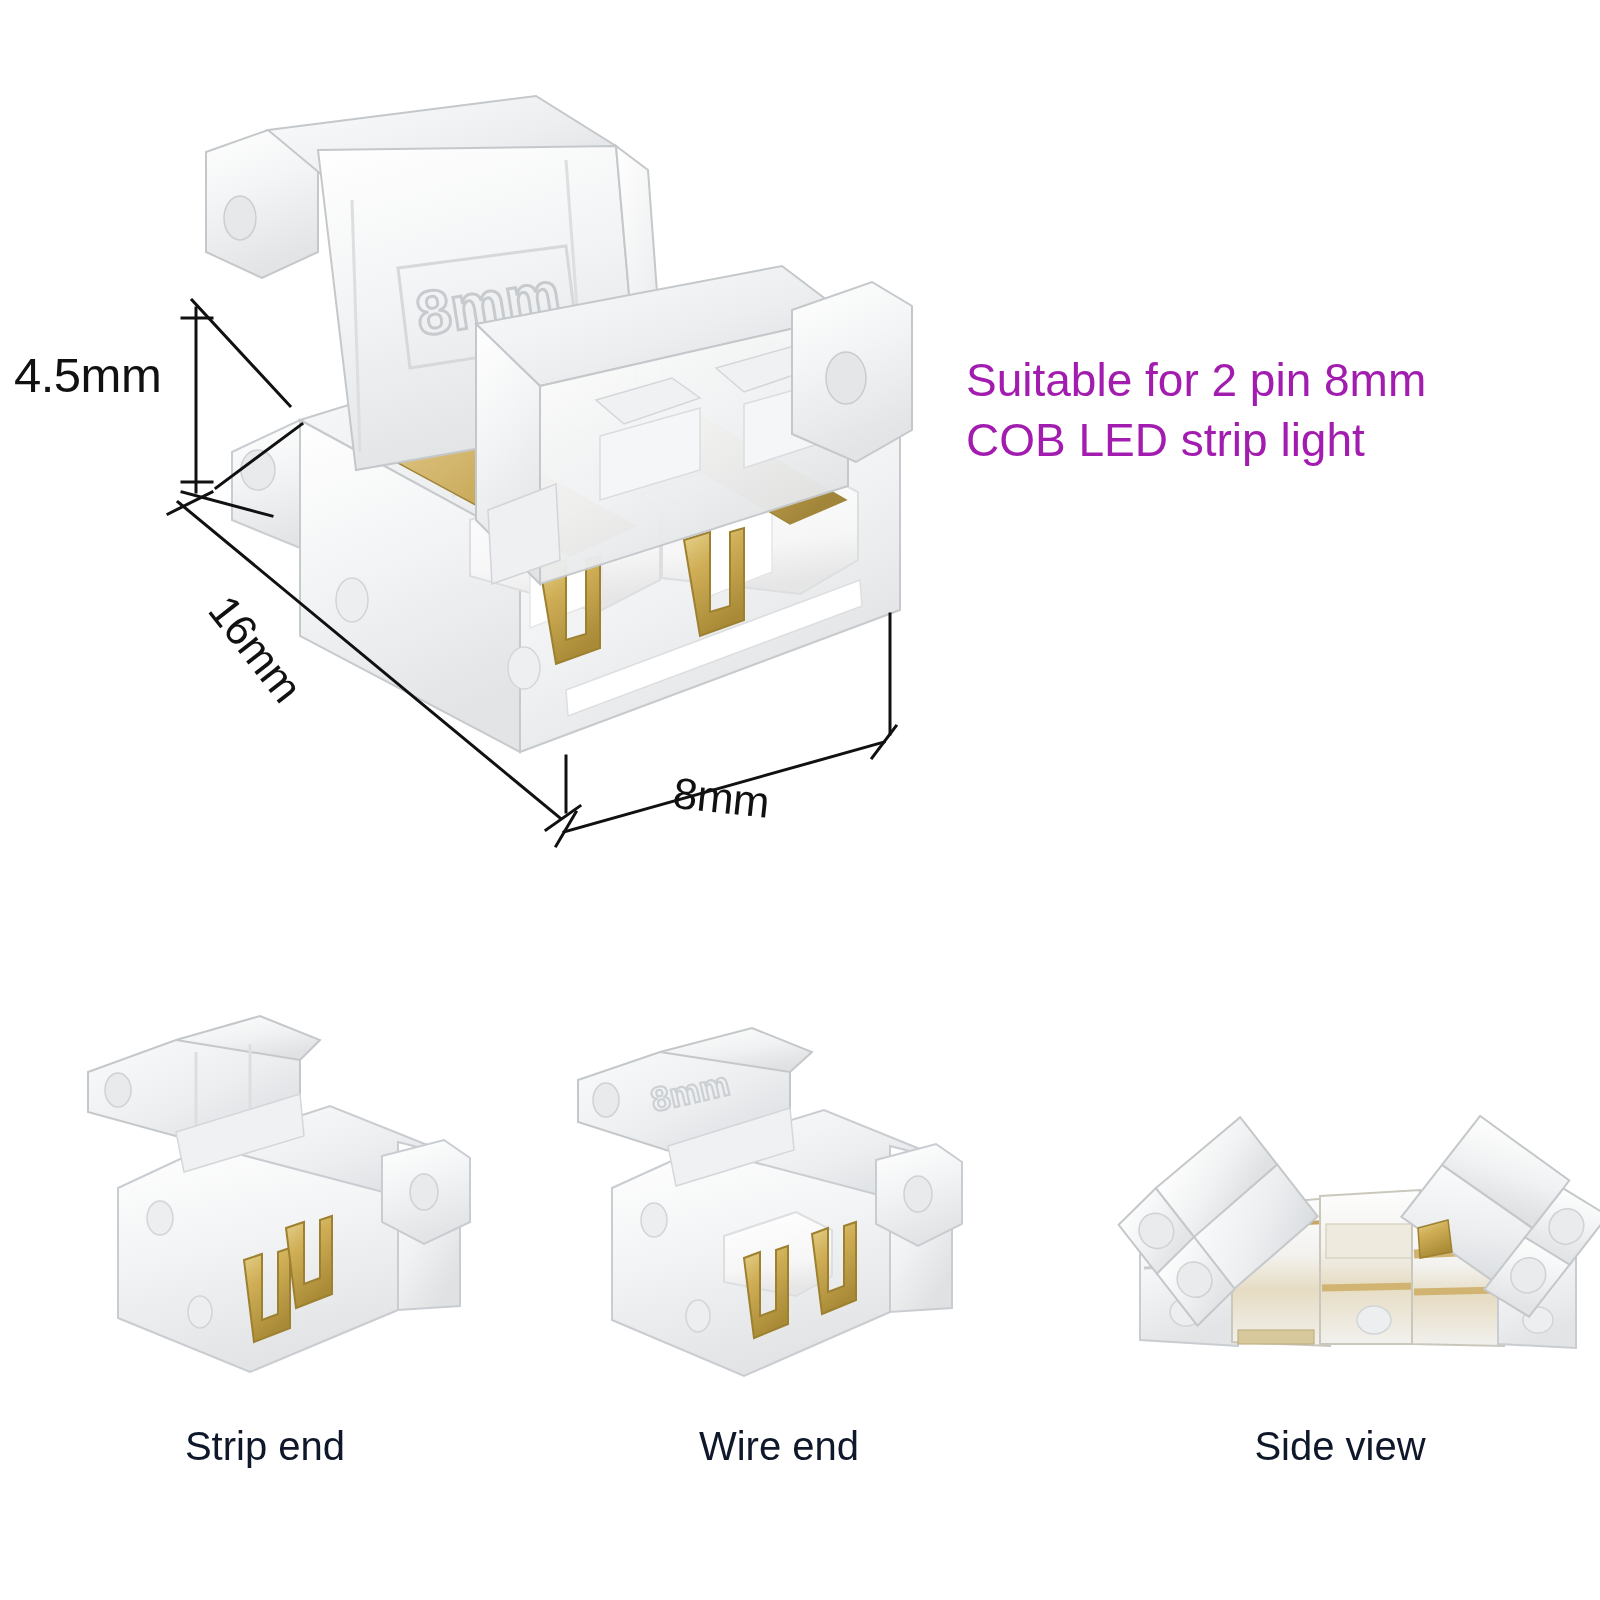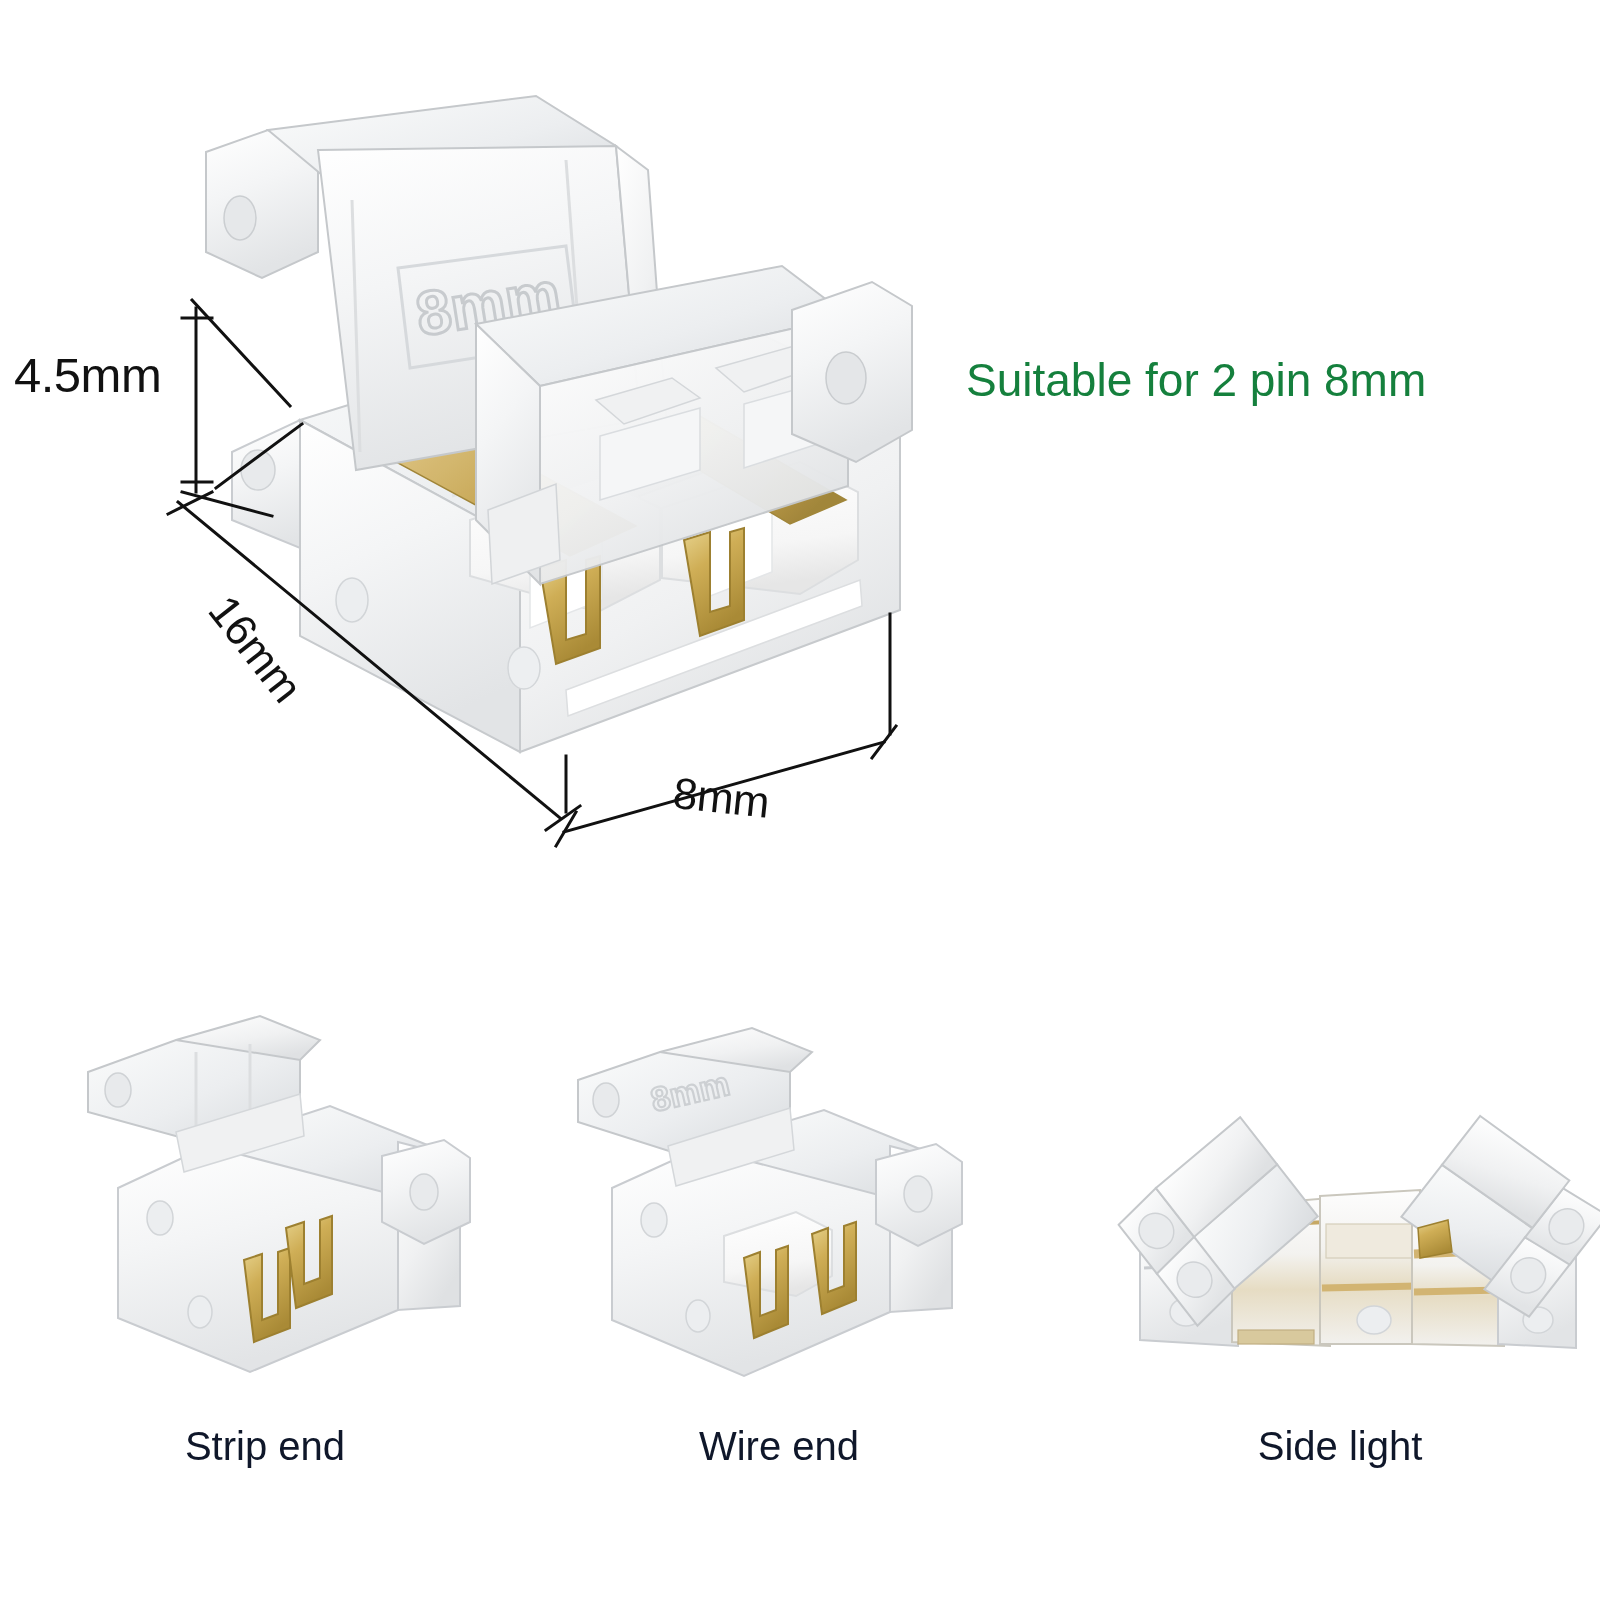--- a/index.html
+++ b/index.html
@@ -38,21 +38,21 @@
     font-size: 44px;
   }
 
   #suitable-text {
     position: absolute;
     left: 966px;
     top: 350px;
     width: 520px;
     font-size: 46px;
     line-height: 60px;
-    color: #15803d;
+    color: #a21caf;
   }
   #suitable-text .tline { display: block; white-space: nowrap; }
 
   .view-caption {
     position: absolute;
     top: 1424px;
     font-size: 40px;
     color: #0f172a;
     text-align: center;
     white-space: nowrap;
@@ -320,19 +320,20 @@
 </svg>
 
 <div class="dim-label" id="label-45mm">4.5mm</div>
 
 <div class="dim-label" id="label-16mm">16mm</div>
 
 <div class="dim-label" id="label-8mm">8mm</div>
 
 <div id="suitable-text">
   <span class="tline">Suitable for 2 pin 8mm</span>
+  <span class="tline">COB LED strip light</span>
 </div>
 
 <div class="view-caption" id="caption-strip">Strip end</div>
 
 <div class="view-caption" id="caption-wire">Wire end</div>
 
-<div class="view-caption" id="caption-side">Side light</div>
+<div class="view-caption" id="caption-side">Side view</div>
 
 </body></html>

